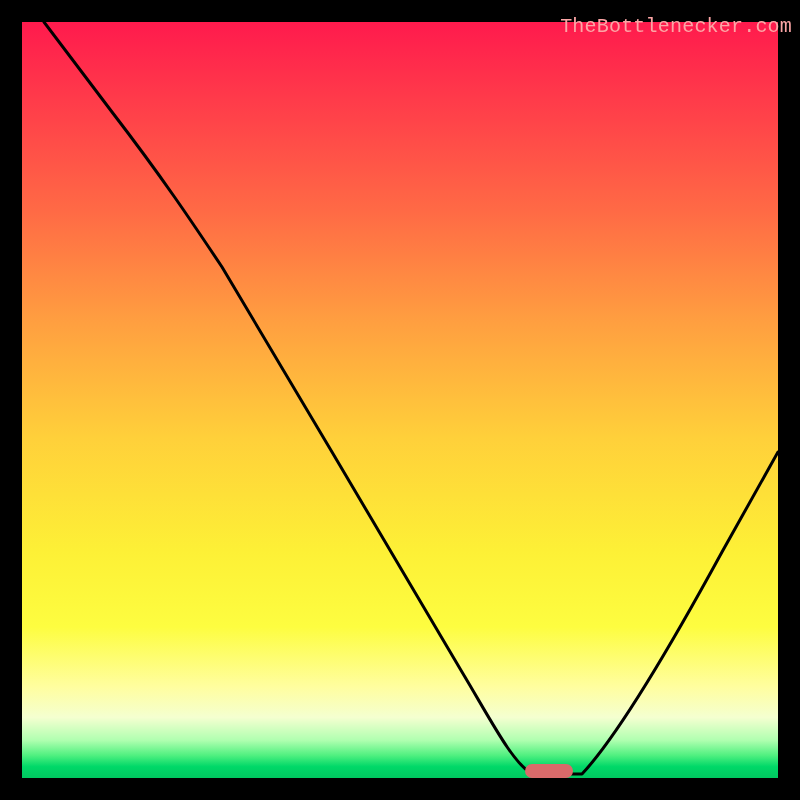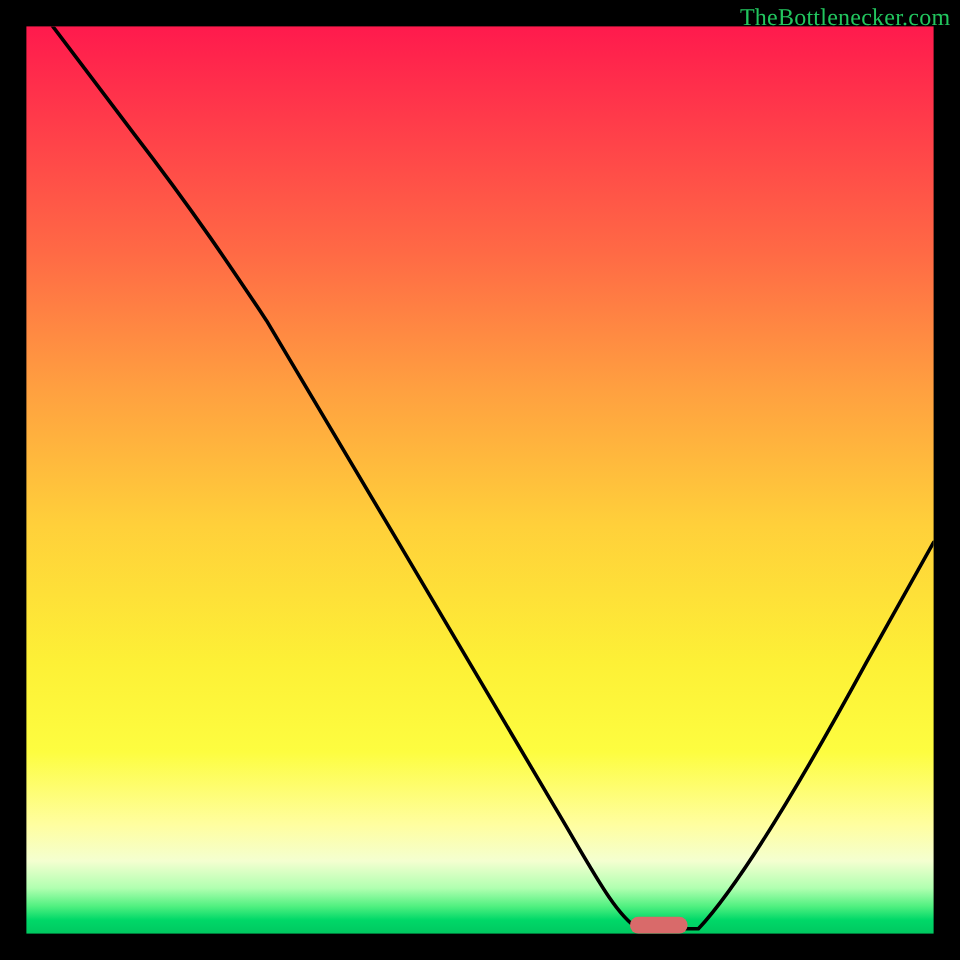--- a/index.html
+++ b/index.html
@@ -45,24 +45,24 @@
     position: absolute;
     width: 48px;
     height: 14px;
     border-radius: 7px;
     background: #d96a6a;
     bottom: 22px;
     left: 525px; 
   }
   .watermark {
     position: absolute;
-    top: 4px;
+    top: 15px;
     right: 8px;
-    color: #22c55e;
-    font-family: Liberation Serif, serif;
+    color: #fca5a5;
+    font-family: Liberation Mono, monospace;
     font-size: 20px;
     font-weight: 400;
     letter-spacing: 0.2px;
   }
 </style>
 </head>
 <body>
 
 <div class="plot-area"></div>
 

